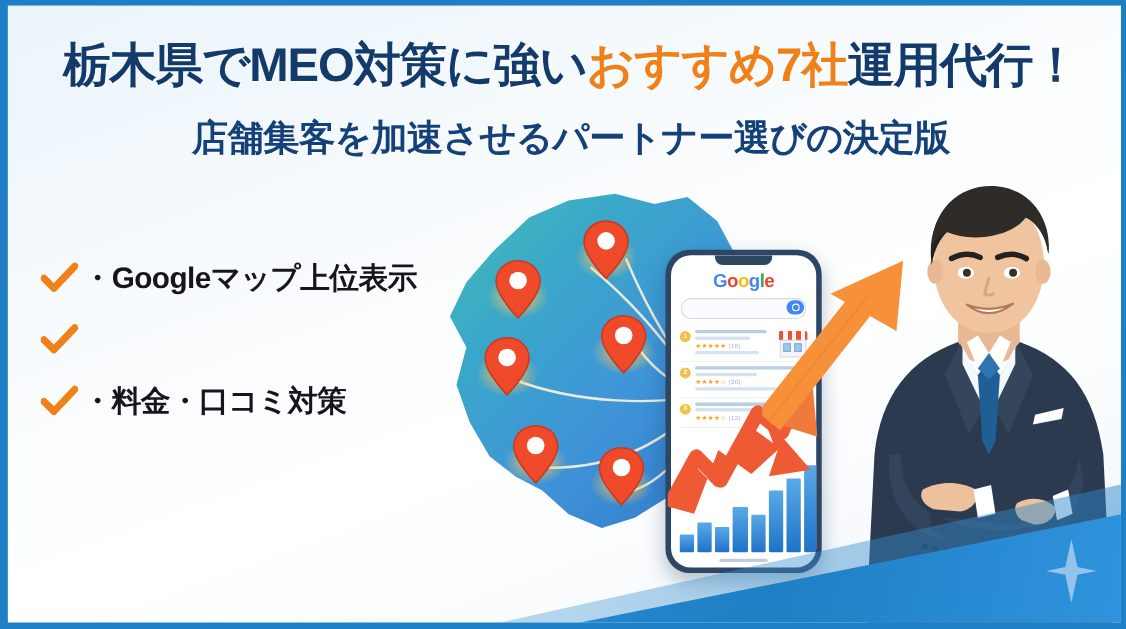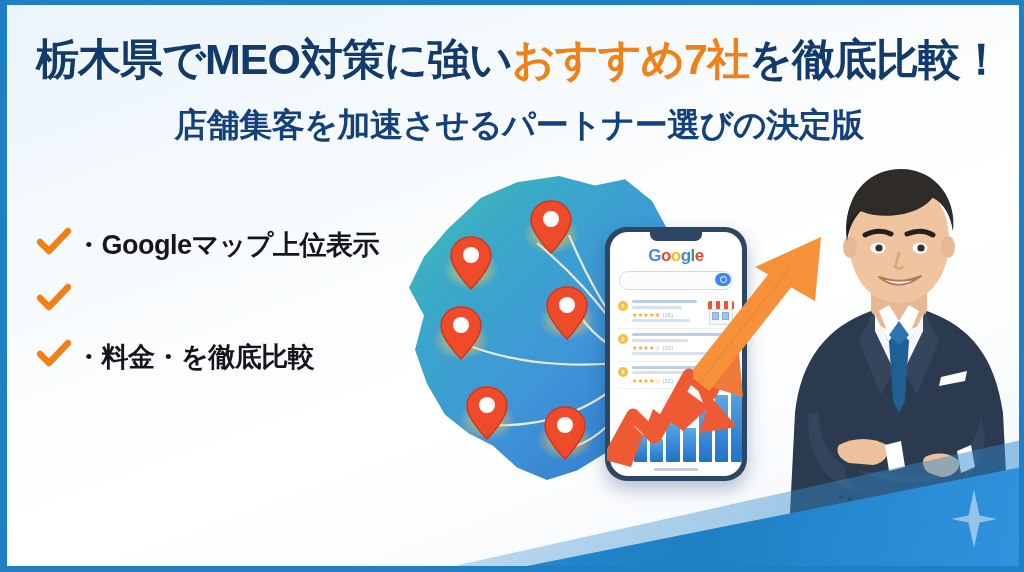--- a/index.html
+++ b/index.html
@@ -60,21 +60,21 @@
   }
   .subline{
     position:absolute;left:0;top:98px;width:1024px;text-align:center;
     font-size:33px;font-weight:bold;letter-spacing:-0.5px;color:#14417a;
     white-space:nowrap;
     text-shadow:1px 1px 0 rgba(255,255,255,.5);
   }
 
   
   .bullets{position:absolute;left:30px;top:222px;}
-  .bullet{display:flex;align-items:flex-start;height:52px;margin-bottom:4px;}
+  .bullet{display:flex;align-items:center;height:52px;margin-bottom:4px;}
   .check{width:34px;height:30px;flex:0 0 34px;margin-right:4px;}
   .check svg{display:block;}
   .bullet-text{
     font-size:27px;font-weight:bold;color:#14161a;letter-spacing:-0.5px;
     white-space:nowrap;
   }
 
   
   .map-wrap{position:absolute;left:390px;top:168px;width:300px;height:310px;}
   .map-shape{
@@ -93,21 +93,21 @@
   .pin{position:absolute;width:44px;height:56px;}
   .pin .glow{
     position:absolute;left:50%;top:62%;transform:translate(-50%,-50%);
     width:56px;height:40px;border-radius:50%;
     background:radial-gradient(ellipse,rgba(255,216,120,.85) 0%,rgba(255,200,90,.35) 45%,rgba(255,200,90,0) 72%);
   }
   .pin svg{position:relative;display:block;}
 
   
   .phone{
-    position:absolute;left:598px;top:222px;width:142px;height:254px;
+    position:absolute;left:598px;top:222px;width:142px;height:294px;
     border-radius:22px;background:#2d4663;
     box-shadow:0 8px 18px rgba(20,50,90,.3);
     padding:5px;box-sizing:border-box;
   }
   .phone-screen{
     width:100%;height:100%;border-radius:18px;background:#ffffff;
     overflow:hidden;position:relative;
   }
   .notch{
     position:absolute;left:50%;top:0;transform:translateX(-50%);
@@ -172,21 +172,21 @@
   
   .person{position:absolute;left:768px;top:140px;width:248px;height:428px;}
 </style>
 </head>
 <body>
 
 <div id="banner">
   <div class="bg-wash"></div>
 
   <div class="headline">
-    <span>栃木県でMEO対策に強い</span><span class="hl-hi"><span class="ul"></span><span>おすすめ7社</span></span><span>を徹底比較！</span>
+    <span>栃木県でMEO対策に強い</span><span class="hl-hi"><span class="ul"></span><span>おすすめ7社</span></span><span>運用代行！</span>
   </div>
 
   <div class="subline">店舗集客を加速させるパートナー選びの決定版</div>
 
   <div class="bullets">
     <div class="bullet">
       <span class="check">
         <svg viewBox="0 0 34 30" width="34" height="30">
             <path d="M3 15 L12 24 L31 4" fill="none" stroke="#f08018" stroke-width="6.5" stroke-linecap="round" stroke-linejoin="round"></path>
           </svg>
@@ -199,21 +199,21 @@
             <path d="M3 15 L12 24 L31 4" fill="none" stroke="#f08018" stroke-width="6.5" stroke-linecap="round" stroke-linejoin="round"></path>
           </svg>
       </span>
     </div>
     <div class="bullet">
       <span class="check">
         <svg viewBox="0 0 34 30" width="34" height="30">
             <path d="M3 15 L12 24 L31 4" fill="none" stroke="#f08018" stroke-width="6.5" stroke-linecap="round" stroke-linejoin="round"></path>
           </svg>
       </span>
-      <span class="bullet-text">・料金・を徹底比較</span>
+      <span class="bullet-text">・料金・口コミ対策</span>
     </div>
   </div>
 
   <div class="map-wrap">
     <div class="map-shape"></div>
     <svg class="map-rays" viewBox="0 0 300 310">
       <g stroke="#fdf3dc" stroke-width="2.2" fill="none" opacity=".9">
         <path d="M247 186 C215 150 190 105 172 62"></path>
         <path d="M247 186 C220 160 200 120 140 70"></path>
         <path d="M247 186 C215 180 195 160 182 142"></path>

